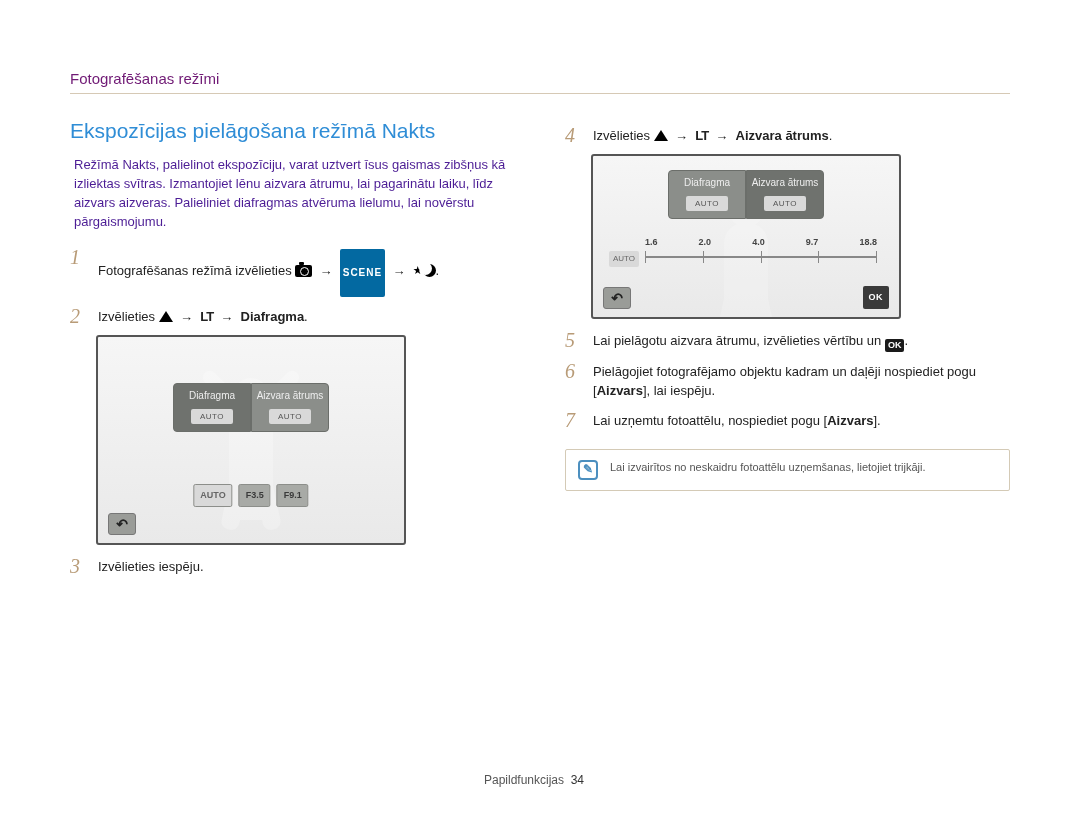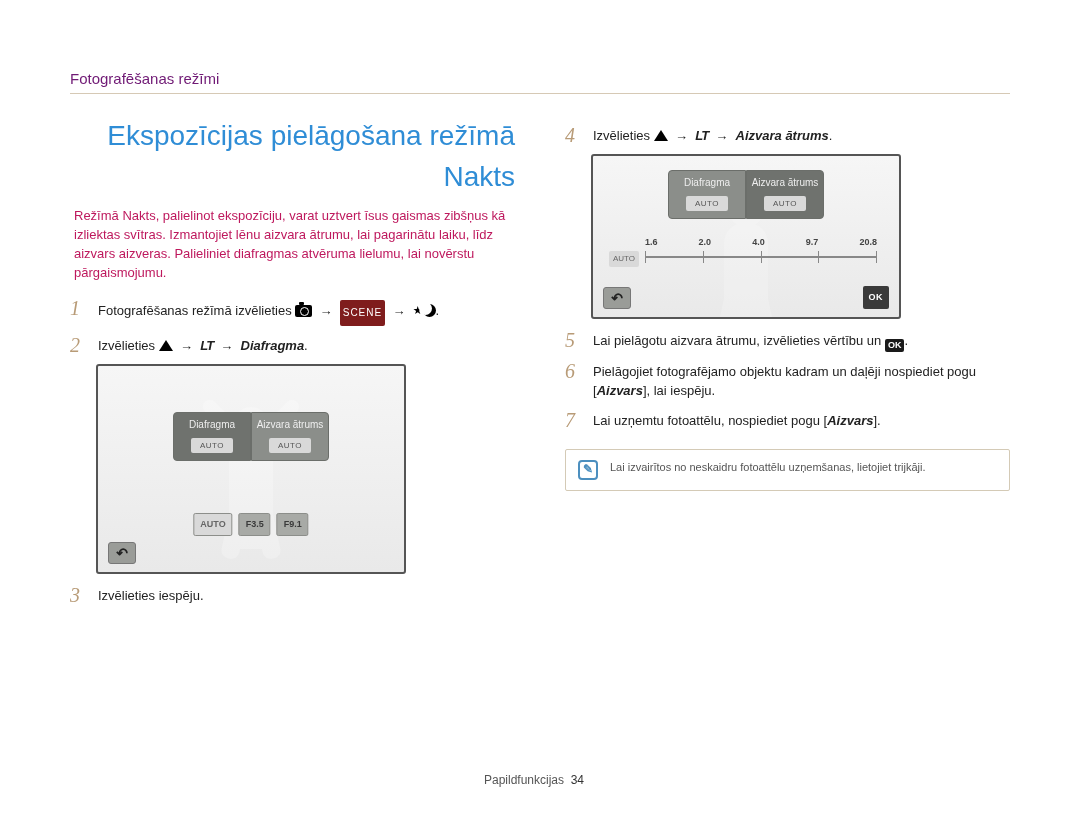--- a/index.html
+++ b/index.html
@@ -23,51 +23,50 @@
     display: flex;
     gap: 50px;
   }
   .col {
     flex: 1;
     font-size: 13px;
     line-height: 1.45;
   }
   h2.title {
     color: #2f8dd6;
-    font-size: 28px;
+    font-size: 21px;
     font-weight: 400;
     margin-bottom: 10px;
-    text-align: right;
-  }
-  .intro { color: #be185d; font-size: 13px; line-height: 1.45; margin-bottom: 14px; padding-left: 4px; }
+  }
+  .intro { color: #4c1d95; font-size: 13px; line-height: 1.45; margin-bottom: 14px; padding-left: 4px; }
   .step {
     display: flex;
     gap: 10px;
     margin: 8px 0;
     align-items: flex-start;
   }
   .step-num {
     color: #b89b77;
     font-size: 20px;
     font-style: italic;
     font-family: Georgia, 'Times New Roman', serif;
     min-width: 18px;
     line-height: 1.1;
   }
   .step-text { flex:1; padding-top: 3px; color: #222; }
-  .step-text b { font-weight: bold; font-style: italic; }
+  .step-text b { font-weight: bold; }
   .icon-tri-up { width: 0; height: 0; border-left: 7px solid transparent; border-right: 7px solid transparent; border-bottom: 11px solid #000; display:inline-block; vertical-align: -1px; }
   .icon-lt { font-weight: bold; letter-spacing: -1px; }
   .icon-chip {
     display: inline-block; vertical-align: -3px;
     background: #1a1a1a; color: #fff; font-size: 9px; font-weight: bold;
     padding: 2px 3px; border-radius: 2px; line-height: 1;
   }
   .icon-ok { font-family: Arial; }
-  .icon-scene { background:#7f1d1d; color:#fff; font-weight:normal; font-size:10px; letter-spacing:1px; padding:6px 3px; border-radius:2px; display:inline-block; vertical-align:-1px; }
+  .icon-scene { background:#0369a1; color:#fff; font-weight:bold; font-size:10px; letter-spacing:1px; padding:17px 3px; border-radius:2px; display:inline-block; vertical-align:-1px; }
   .icon-moon2 {
     display:inline-block; width:13px; height:13px; border-radius:50%;
     background:#000; position:relative; vertical-align:-2px;
   }
   .icon-moon2::after{
     content:""; position:absolute; left:-4px; top:-2px; width:13px; height:13px;
     border-radius:50%; background:#fff;
   }
   .icon-star { color:#000; font-size:11px; vertical-align:1px; }
   .icon-cam {
@@ -276,21 +275,21 @@
             <span></span>
             <span></span>
             <span></span>
             <span></span>
         </div>
         <div class="slider-labels">
           <span>1.6</span>
           <span>2.0</span>
           <span>4.0</span>
           <span>9.7</span>
-          <span>20.8</span>
+          <span>18.8</span>
         </div>
       </div>
       <div class="back-btn">
         <span>↶</span>
       </div>
       <div class="ok-btn">OK</div>
     </div>
 
     <div class="step">
       <span class="step-num">5</span>

